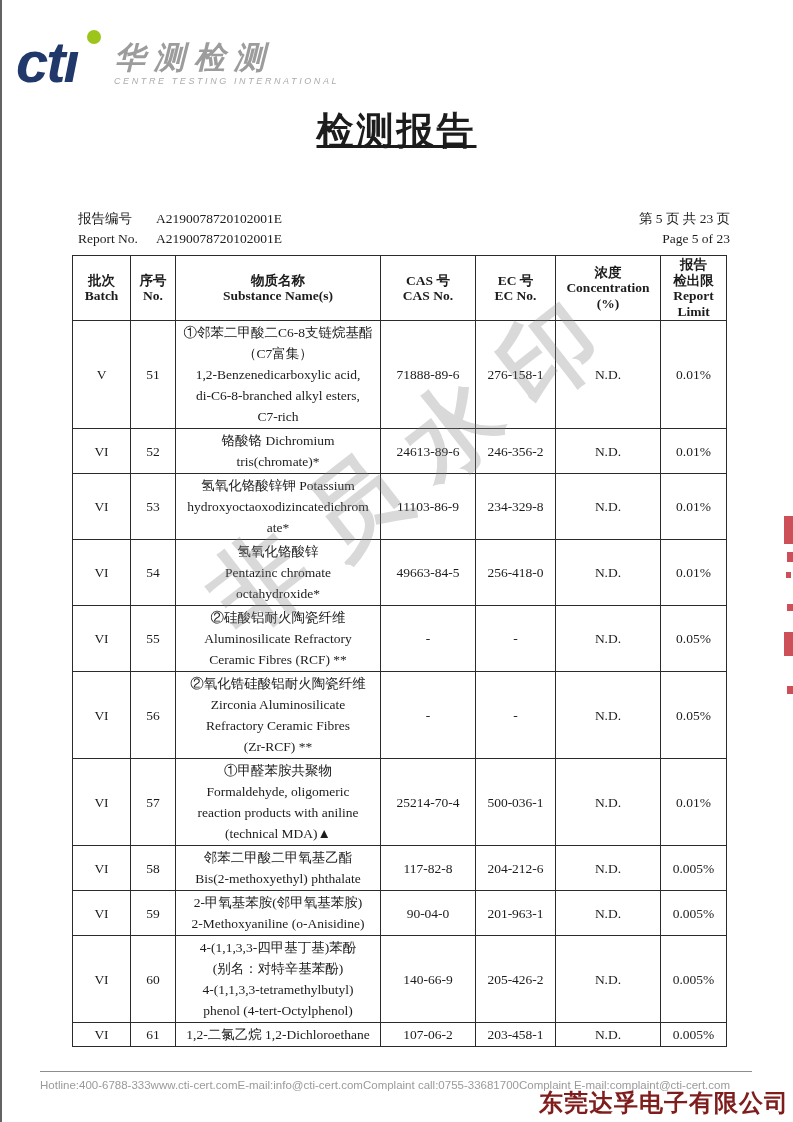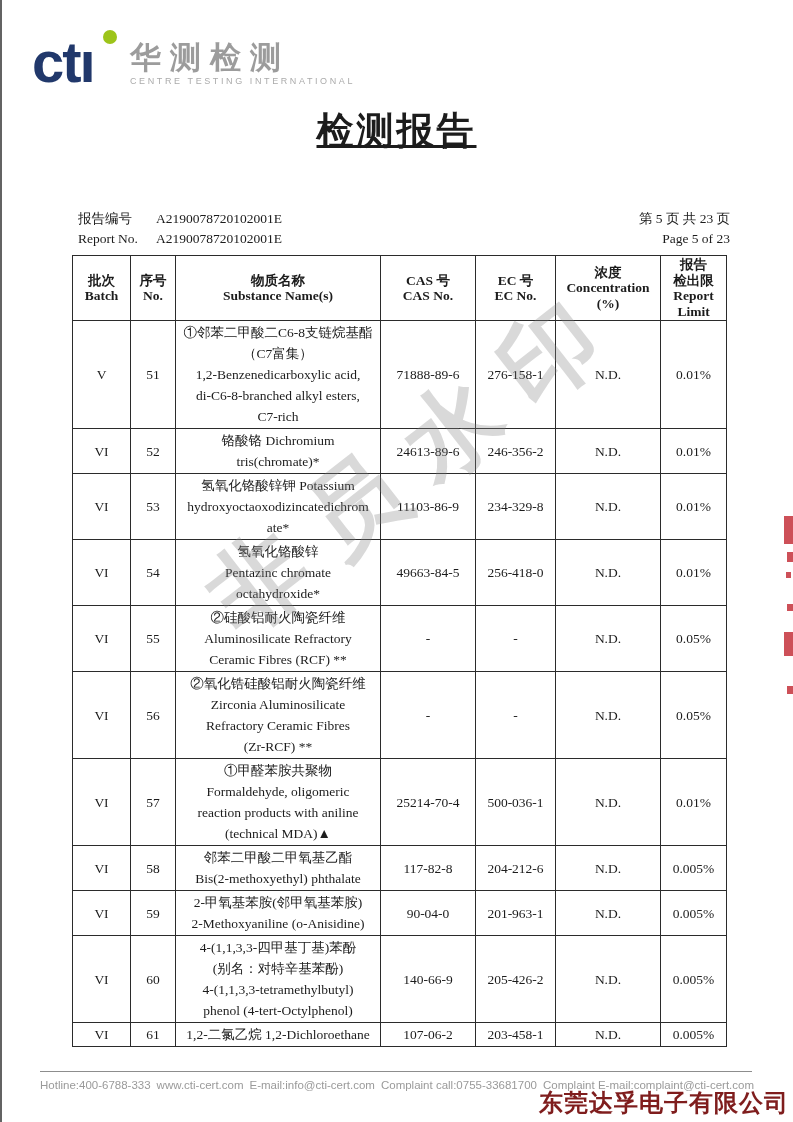--- a/index.html
+++ b/index.html
@@ -9,21 +9,21 @@
     background:#ffffff;
     overflow:hidden;
     font-family:"Liberation Serif", serif;
     color:#1c1c1c;
   }
   .scan-edge-left{
     position:absolute;left:0;top:0;width:2px;height:100%;
     background:#2f2f2f;opacity:.75;
   }
   
-  .logo{position:absolute;left:32px;top:34px;height:62px;}
+  .logo{position:absolute;left:16px;top:34px;height:62px;font-style:italic;}
   .logo-brand{
     position:relative;display:inline-block;
     font-family:"Liberation Sans", sans-serif;
     font-weight:bold;font-size:58px;line-height:56px;letter-spacing:-2px;
   }
   .logo-dot{
     position:absolute;left:71px;top:-4px;width:14px;height:14px;border-radius:50%;
   }
   .logo-cn-wrap{position:absolute;left:98px;top:8px;}
   .logo-cn{
@@ -66,21 +66,21 @@
     color:rgba(130,130,130,0.30);
     font-family:"Liberation Sans", sans-serif;font-weight:bold;
     pointer-events:none;
   }
   
   .red-frag{position:absolute;background:#c4313b;opacity:.85;}
   
   .footer-rule{position:absolute;left:40px;top:1071px;width:712px;height:1px;background:#8d8d8d;}
   .footer-contacts{
     position:absolute;left:40px;top:1079px;width:714px;
-    display:flex;justify-content:space-between;
+    display:flex;justify-content:flex-start;
     font-family:"Liberation Sans", sans-serif;
     font-size:11.5px;color:#9a9a9a;white-space:nowrap;
   }
   .company-stamp{
     position:absolute;right:4px;top:1087px;
     font-family:"Liberation Sans", sans-serif;
     font-size:24px;font-weight:bold;color:#7f1d1d;letter-spacing:1px;white-space:nowrap;
   }
 </style>
 </head>

